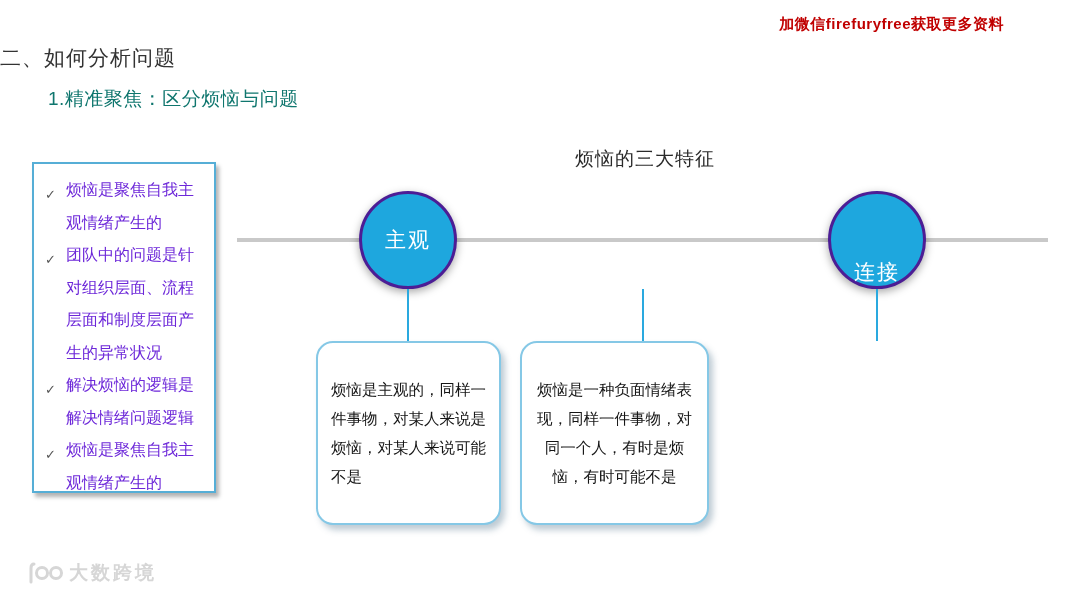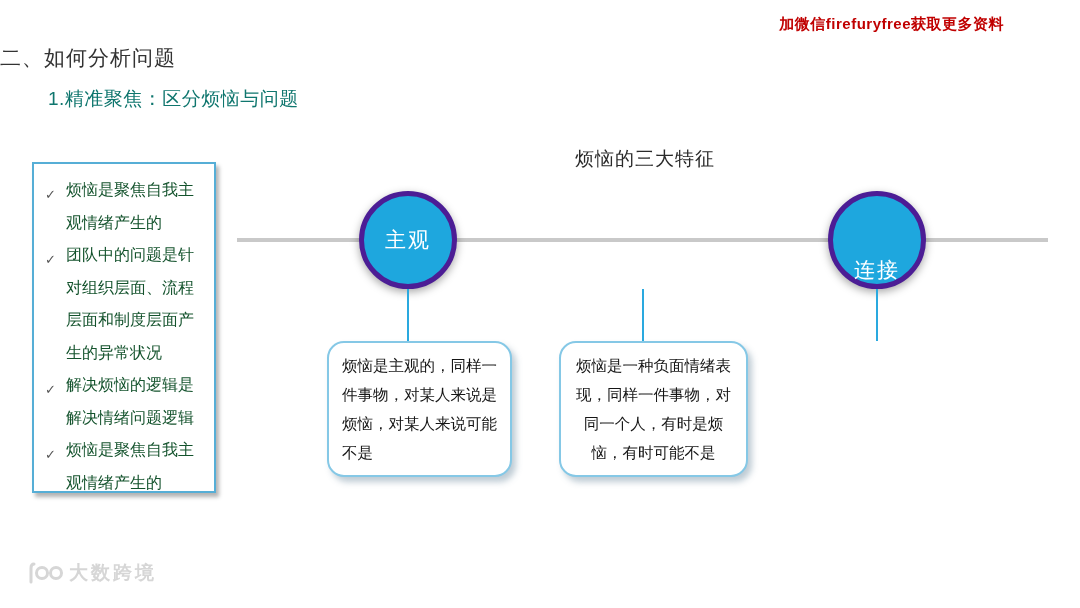--- a/index.html
+++ b/index.html
@@ -35,60 +35,59 @@
     background: #fff; border: 2px solid #56aed6;
     box-shadow: 3px 4px 4px rgba(0,0,0,0.30);
     padding: 10px 8px 8px 8px;
   }
   .check-item { display: flex; align-items: flex-start; }
   .check-item .check {
     flex: none; width: 24px; padding-left: 3px; padding-top: 5px;
     color: #555; font-size: 13px; line-height: 32px;
   }
   .check-item .check-text {
-    flex: 1; font-size: 16px; line-height: 32.5px; color: #14532d;
+    flex: 1; font-size: 16px; line-height: 32.5px; color: #6d28d9;
   }
 
   
   .timeline {
     position: absolute; left: 237px; top: 238px; width: 811px; height: 4px;
     background: #c9c9c9;
   }
 
   
   .node {
     position: absolute; top: 191px; width: 98px; height: 98px;
-    background: #1ea7de; border: 5px solid #4c1d95; border-radius: 50%;
+    background: #1ea7de; border: 3px solid #4c1d95; border-radius: 50%;
     box-shadow: 0 3px 8px rgba(0,0,0,0.35);
     display: flex; align-items: center; justify-content: center;
     color: #ffffff; font-size: 21px; letter-spacing: 2px;
   }
   .node1 { left: 359px; }
   .node2 { left: 594px; }
   .node3 { left: 828px; align-items: flex-end; }
 
   .connector {
     position: absolute; top: 289px; width: 2px; height: 52px; background: #2aa9df;
   }
   .conn1 { left: 407px; }
   .conn2 { left: 642px; }
   .conn3 { left: 876px; }
 
   
   .card {
-    position: absolute; top: 341px; height: 136px;
+    position: absolute; top: 341px; height: 184px;
     background: #fff; border: 2px solid #85c8e6; border-radius: 17px;
     box-shadow: 4px 5px 6px rgba(110,140,160,0.45);
     display: flex; align-items: center; justify-content: center;
     padding: 12px 13px;
-    margin-left: 11px;
   }
   .card p { font-size: 15.5px; line-height: 29px; color: #151515; }
   .card1 { left: 316px; width: 185px; }
-  .card2 { left: 548px; width: 189px; }
+  .card2 { left: 520px; width: 189px; }
   .card3 { left: 783px; width: 188px; }
   .card--left p { text-align: left; }
   .card--center p { text-align: center; }
 
   
   .watermark {
     position: absolute; left: 28px; top: 560px;
     display: flex; align-items: flex-end; gap: 5px;
     color: #d6d6d6;
   }

